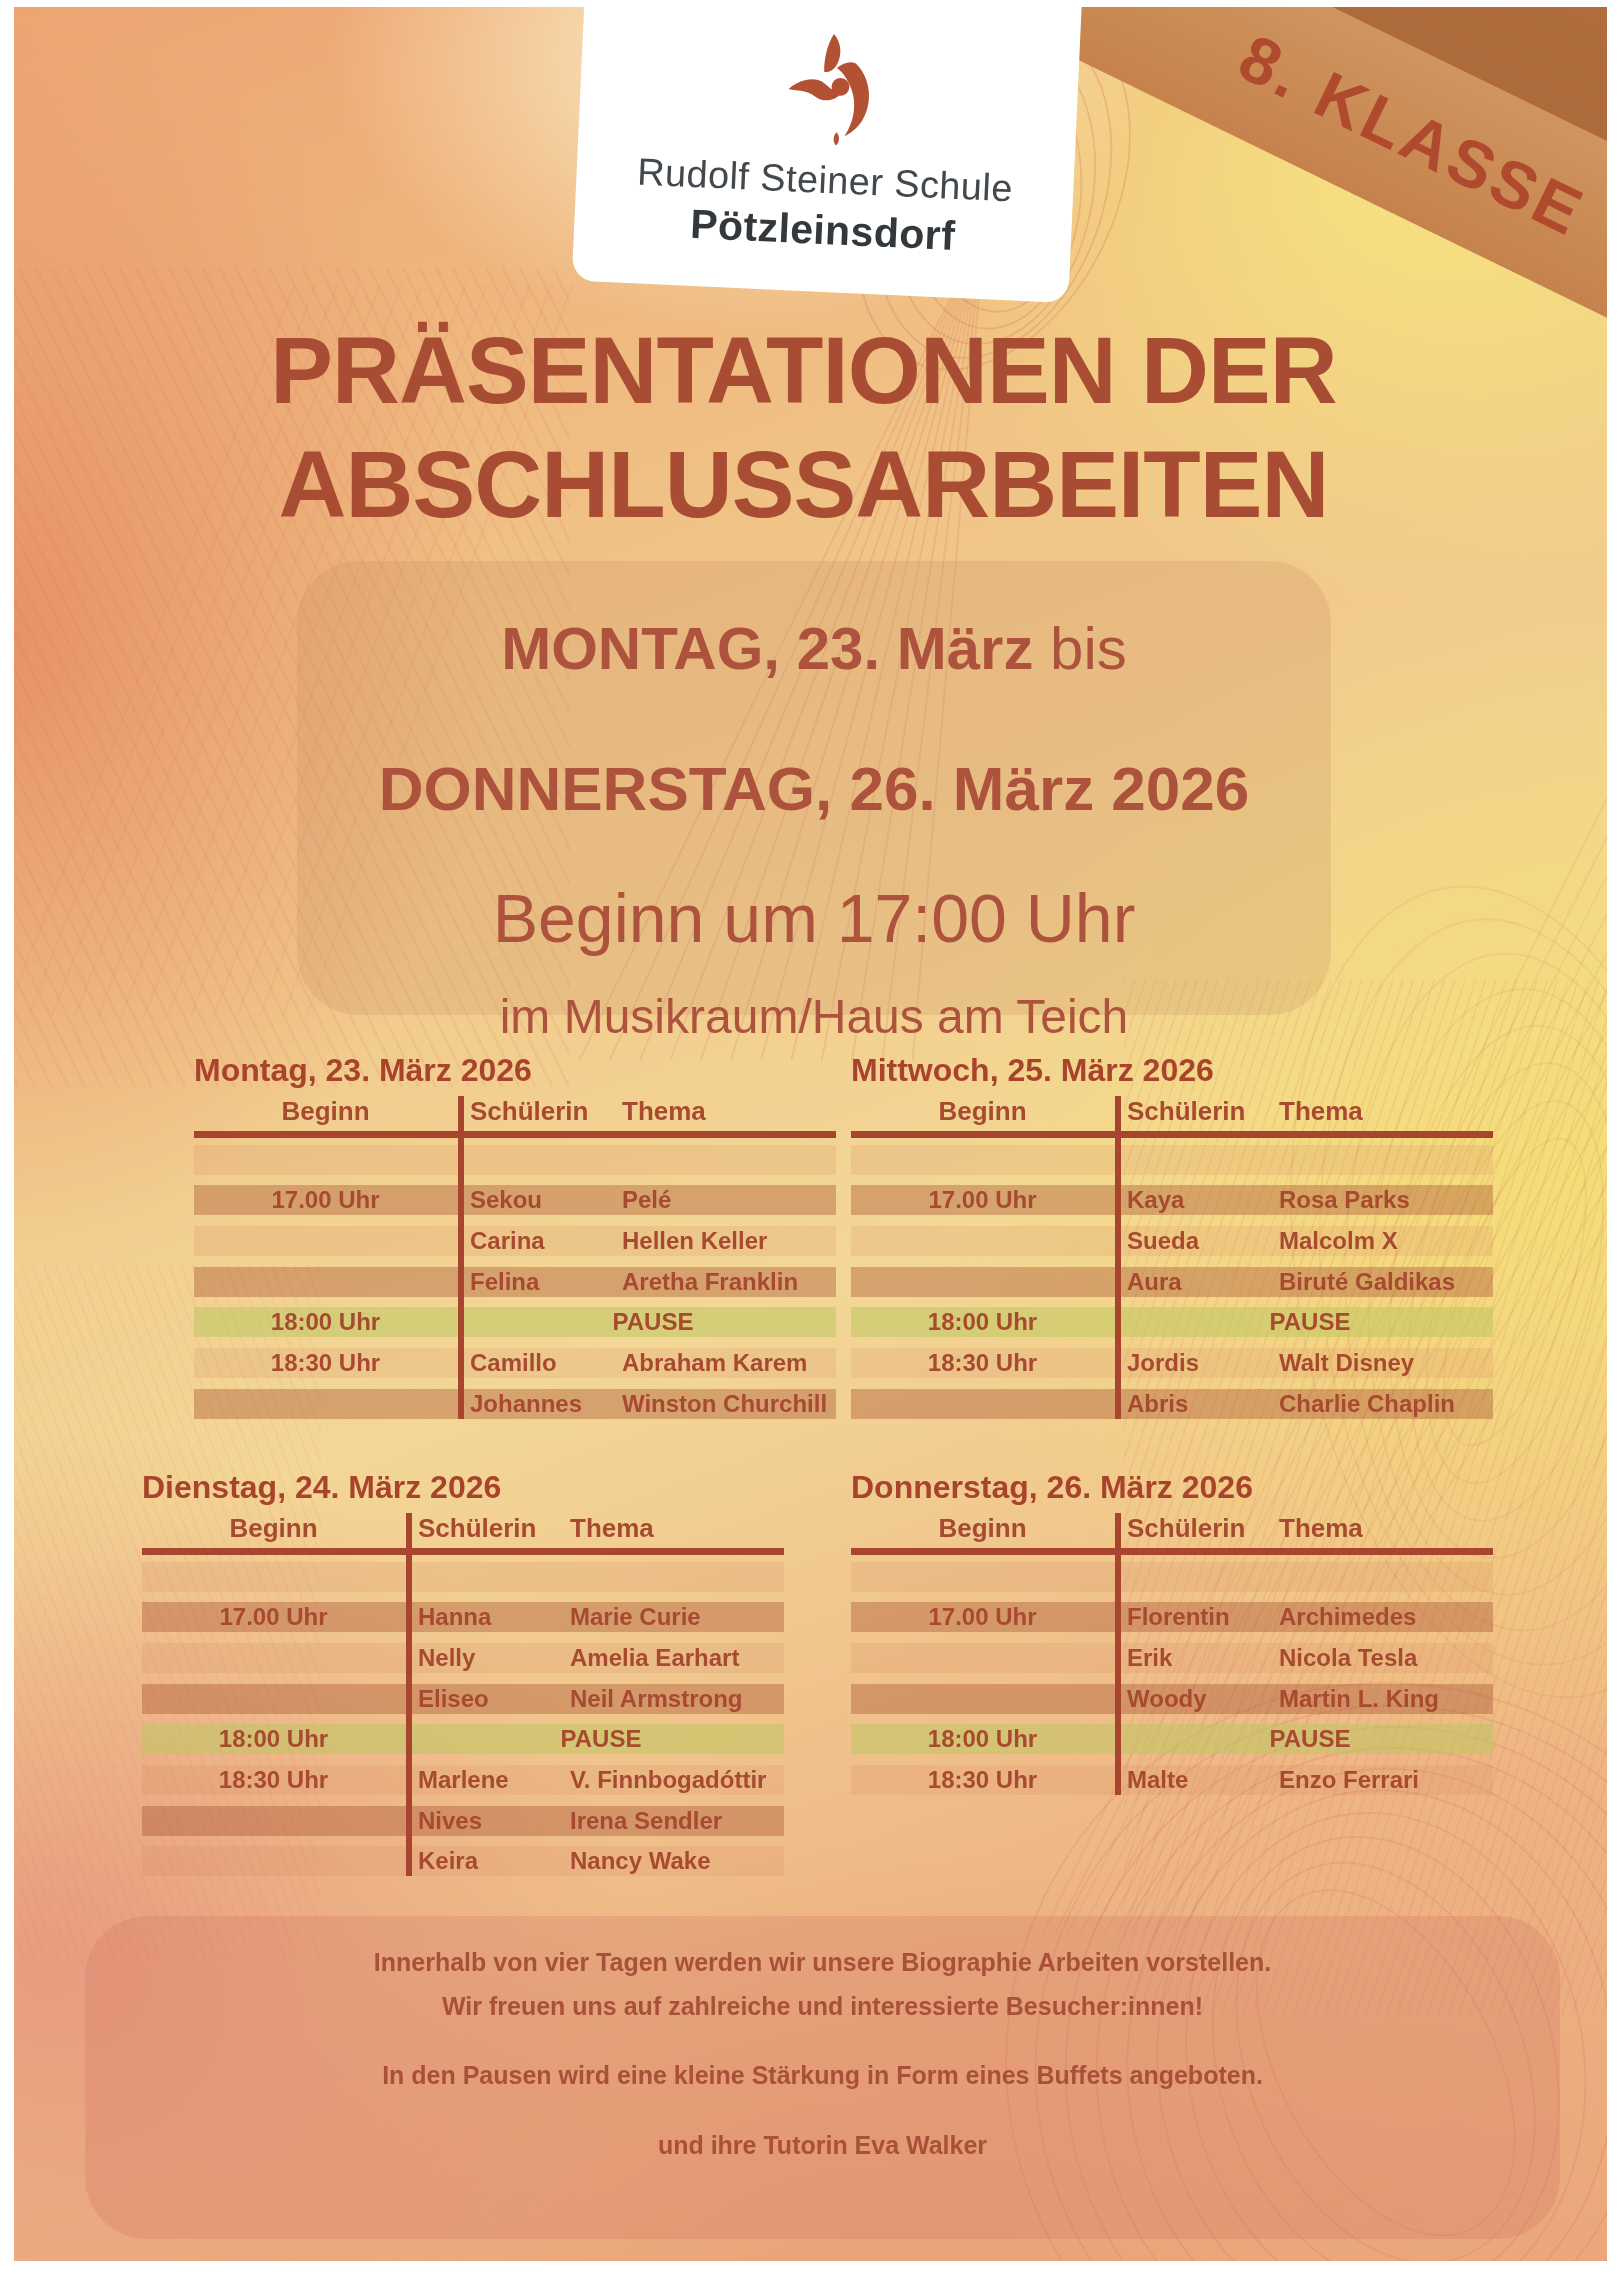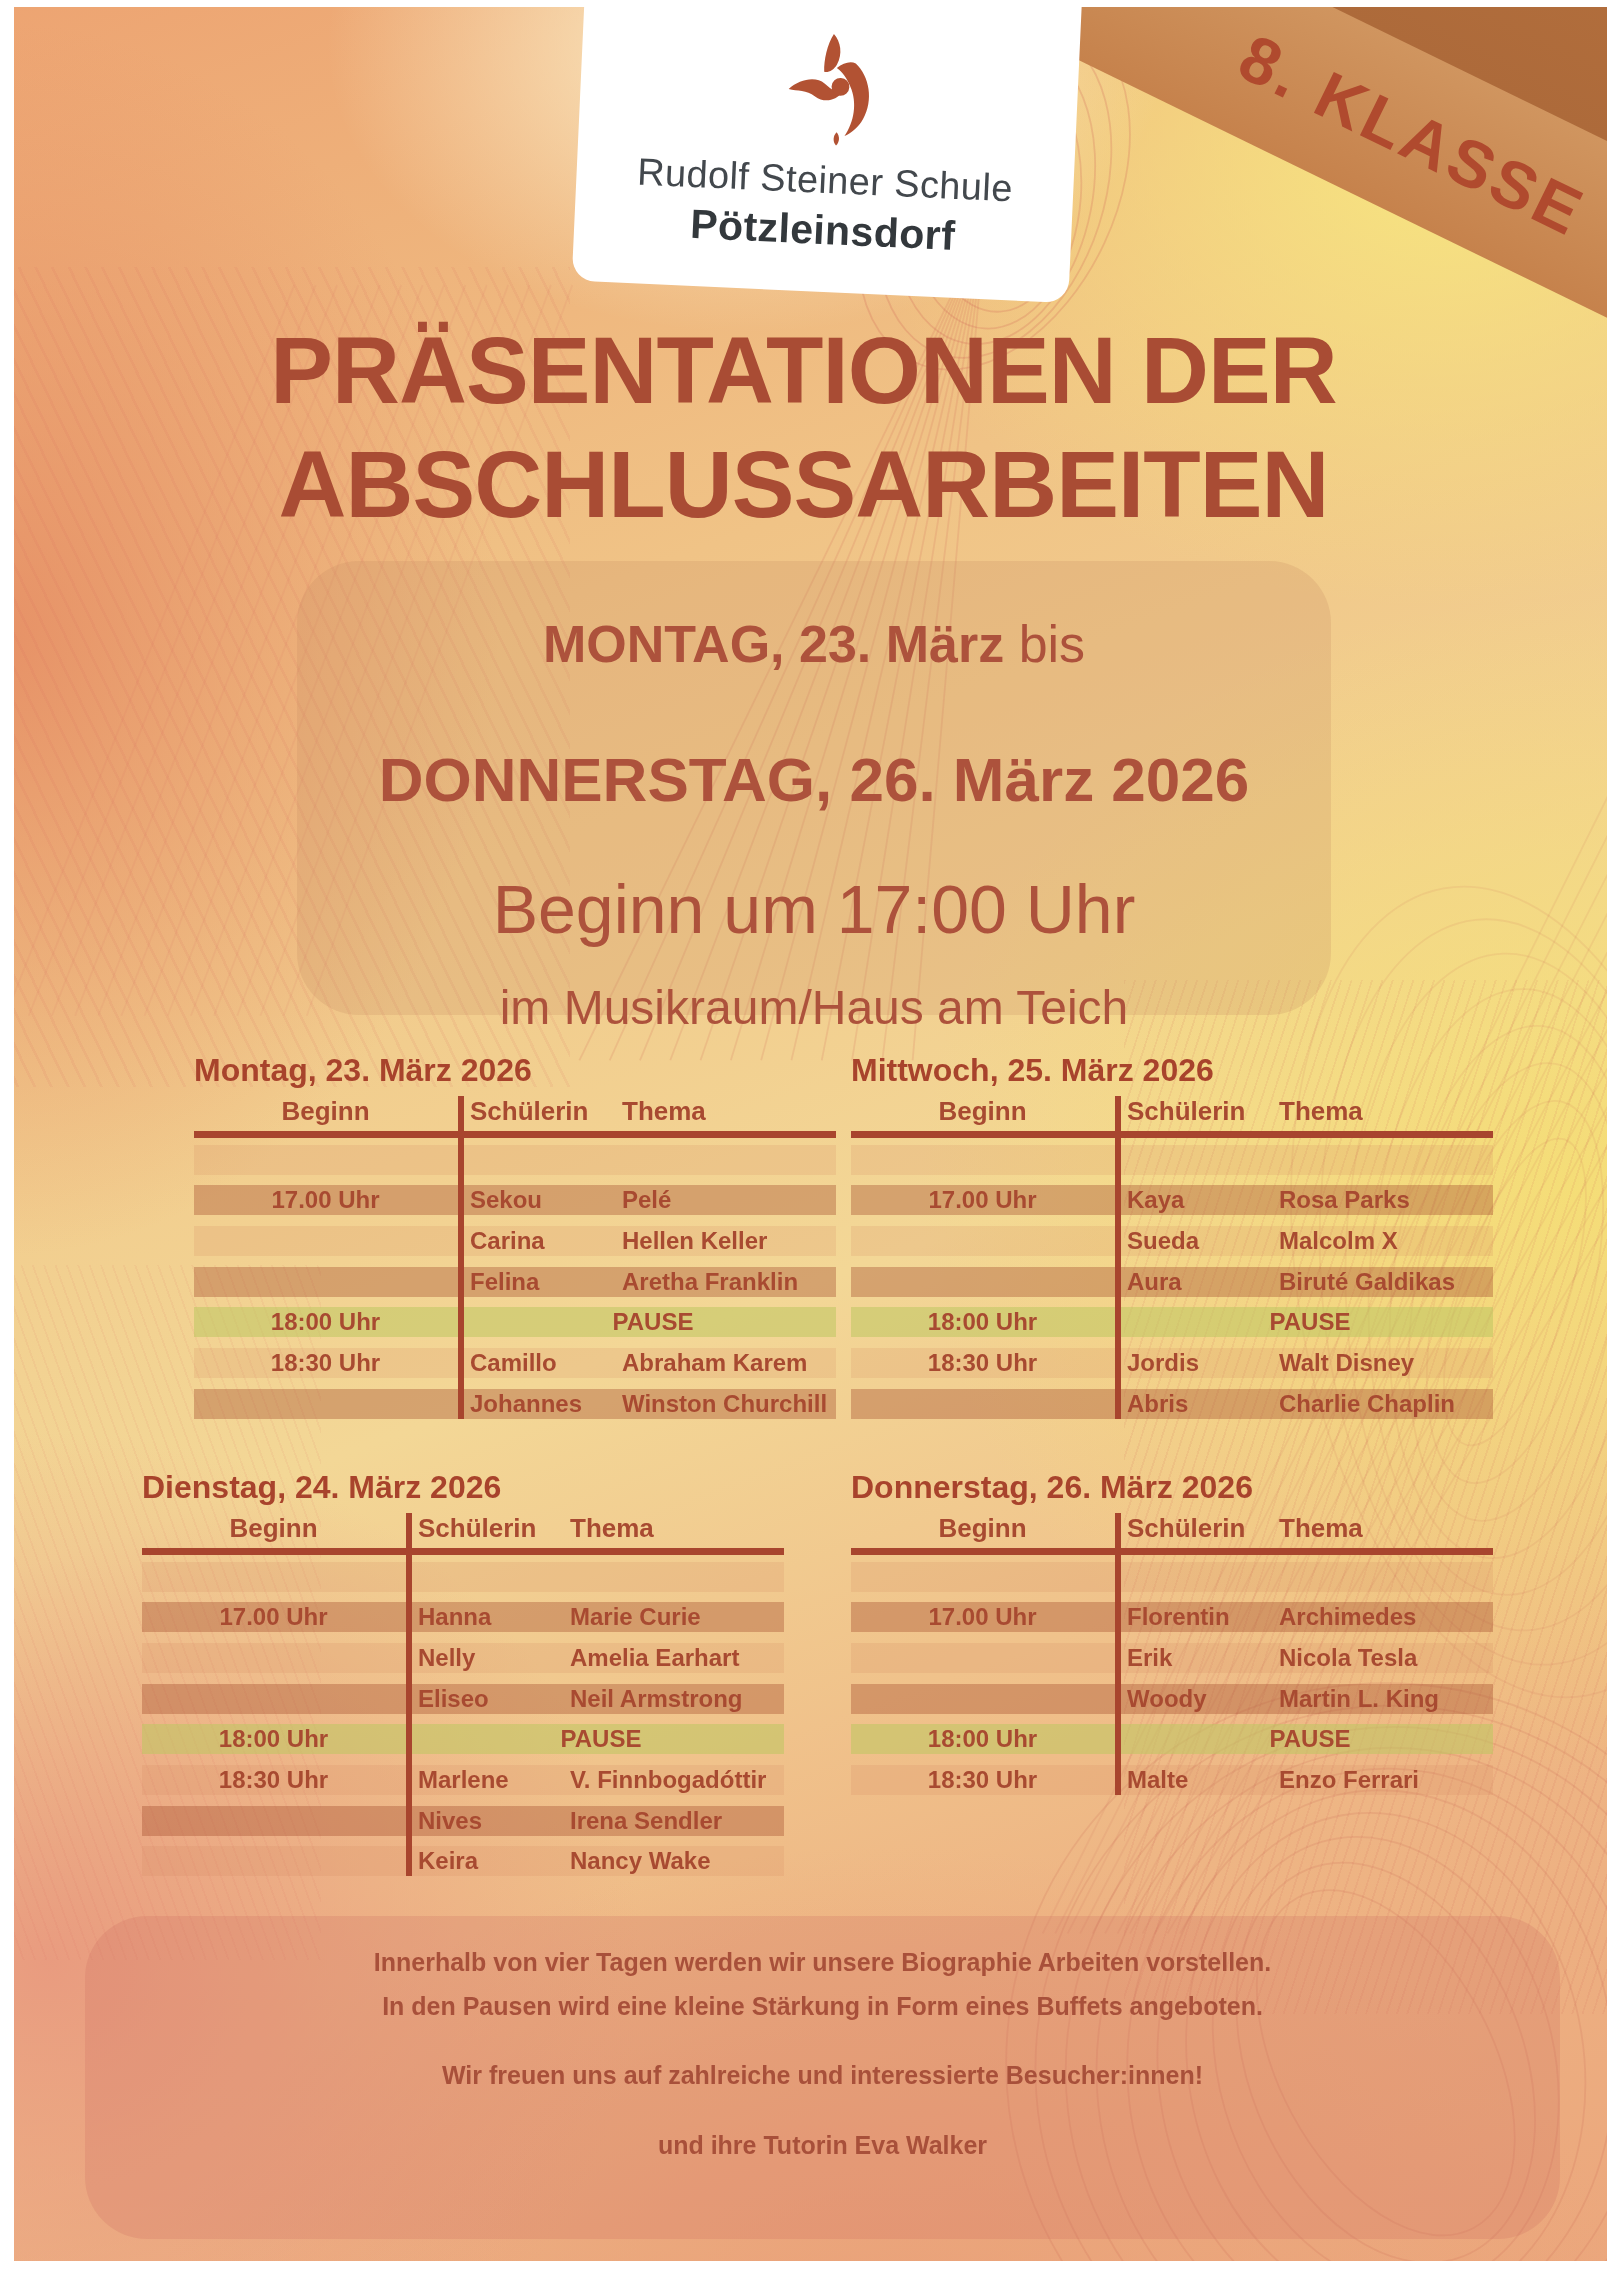--- a/index.html
+++ b/index.html
@@ -43,21 +43,21 @@
   .school-name{position:absolute;left:0;right:0;top:200px;font-size:38px;color:#43484d;letter-spacing:0.4px;}
   .school-place{position:absolute;left:0;right:0;top:248px;font-size:41px;font-weight:bold;color:#33383c;letter-spacing:0.4px;}
 
   
   .main-title{position:absolute;left:0;right:16px;top:314px;text-align:center;
     font-size:94px;font-weight:bold;line-height:1.21;letter-spacing:-0.9px;color:#a94c34;}
 
   
   .date-card{position:absolute;left:297px;top:561px;width:1034px;height:454px;border-radius:62px;
     background:rgba(198,136,96,0.22);text-align:center;padding-top:53px;color:#ad523c;}
-  .dl1{font-size:52px;margin-bottom:70px;}
+  .dl1{font-size:60px;margin-bottom:70px;}
   .dl1 .strong{font-weight:bold;}
   .dl2{font-size:62px;font-weight:bold;margin-bottom:55px;}
   .dl3{font-size:68px;margin-bottom:32px;}
   .dl4{font-size:48px;}
 
   
   .day-table{position:absolute;width:642px;}
   #day-montag{left:151px;top:1052px;margin-left:43px;}
   #day-dienstag{left:142px;top:1469px;}
   #day-mittwoch{left:851px;top:1052px;}
@@ -349,21 +349,21 @@
               <span class="col-time">18:30 Uhr</span>
               <span class="col-student">Malte</span>
               <span class="col-topic">Enzo Ferrari</span>
             </div>
           </div>
           <div class="t-divider"></div>
         </div>
 
       <div class="footer-card">
         <div class="fline">Innerhalb von vier Tagen werden wir unsere Biographie Arbeiten vorstellen.</div>
+        <div class="fline">Wir freuen uns auf zahlreiche und interessierte Besucher:innen!</div>
         <div class="fline">In den Pausen wird eine kleine Stärkung in Form eines Buffets angeboten.</div>
-        <div class="fline">Wir freuen uns auf zahlreiche und interessierte Besucher:innen!</div>
         <div class="fline">und ihre Tutorin Eva Walker</div>
       </div>
 
     </div>
   </div>
 </div>
 
 
 </body></html>

